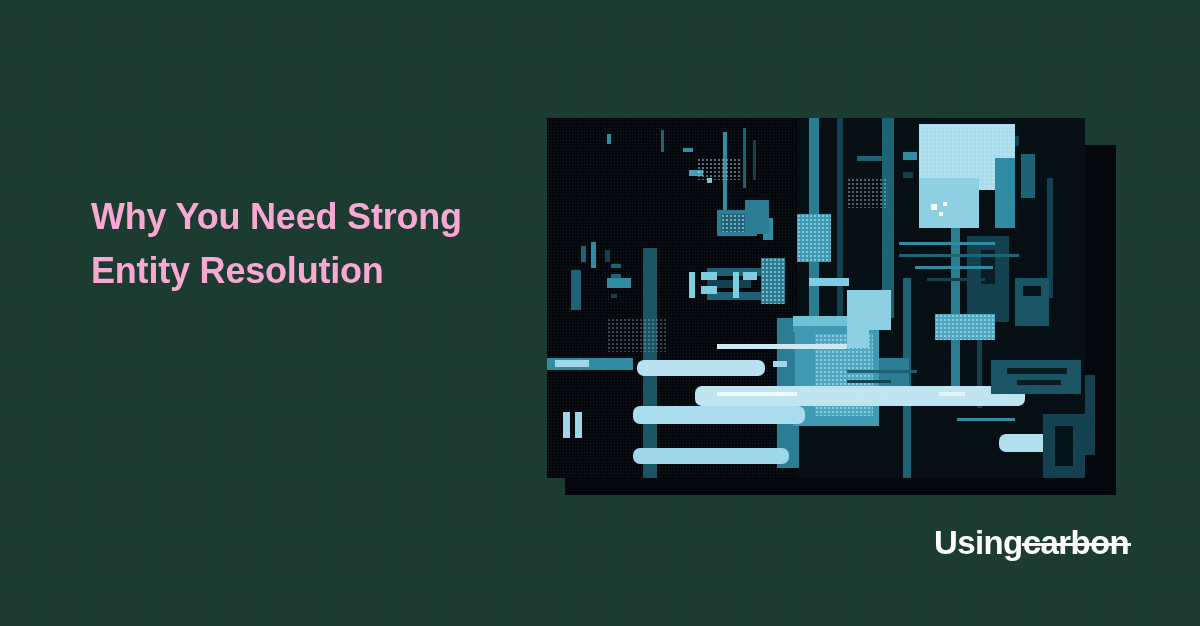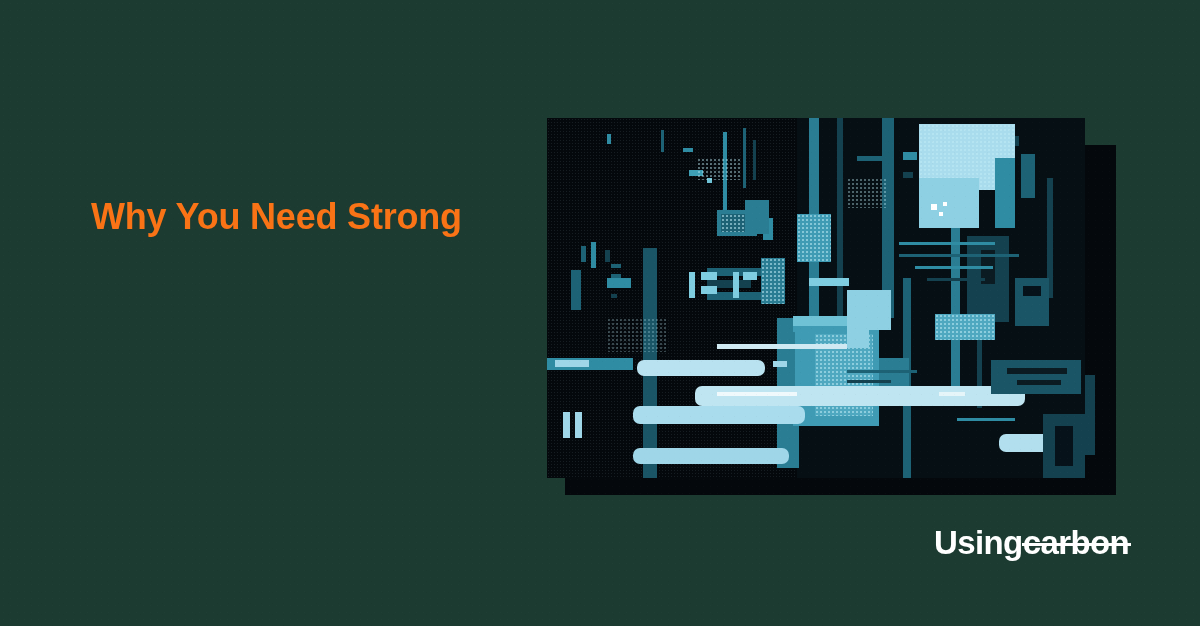--- a/index.html
+++ b/index.html
@@ -21,21 +21,21 @@
       radial-gradient(rgba(255,255,255,.030) .6px, transparent .7px),
       radial-gradient(rgba(0,0,0,.045) .6px, transparent .7px),
       radial-gradient(rgba(120,200,170,.020) .5px, transparent .6px);
     background-size:7px 7px, 11px 11px, 5px 5px;
     background-position:0 0, 3px 4px, 2px 1px;
   }
 
   
   #headline{
     position:absolute;left:91px;top:190px;width:430px;
-    color:#f97316;
+    color:#f9a8d4;
     font-size:36px;
     font-weight:700;
     line-height:54px;
     letter-spacing:-0.2px;
   }
   #headline div{white-space:nowrap;}
 
   
   #art-wrap{position:absolute;left:547px;top:118px;width:560px;height:390px;}
   .art-layer{position:absolute;overflow:hidden;background:#04080c;}
@@ -216,17 +216,18 @@
         <div class="blk dither" style="left:60px;top:200px;width:60px;height:34px;background:transparent;opacity:.5;"></div>
 
       </div>
     </div>
   </div>
 
   <div id="grain"></div>
 
   <div id="headline">
     <div>Why You Need Strong</div>
+    <div>Entity Resolution</div>
   </div>
 
   <div id="logo"><span>Using</span><span class="strike">carbon</span></div>
 
 </div>
 
 </body></html>

